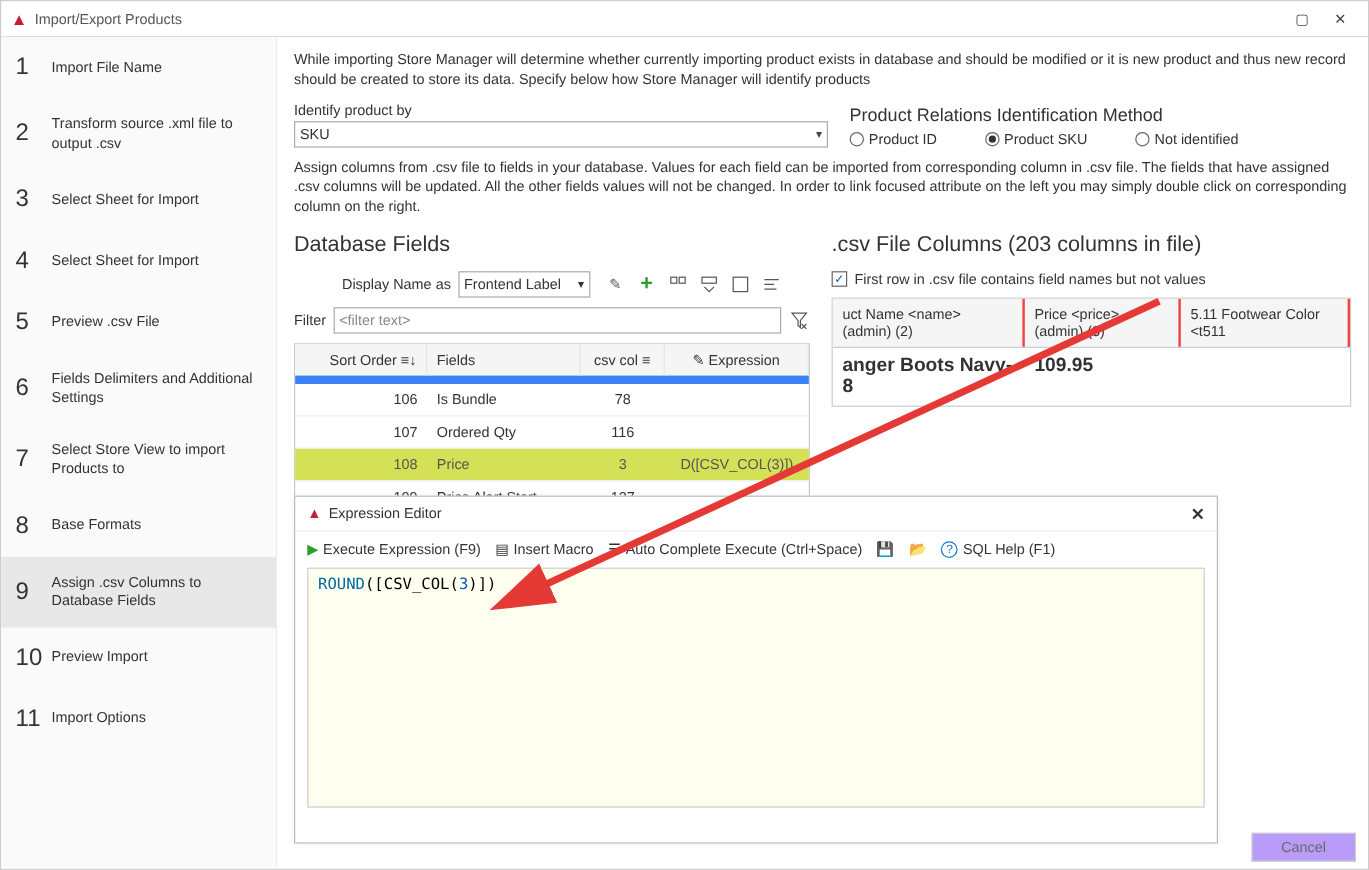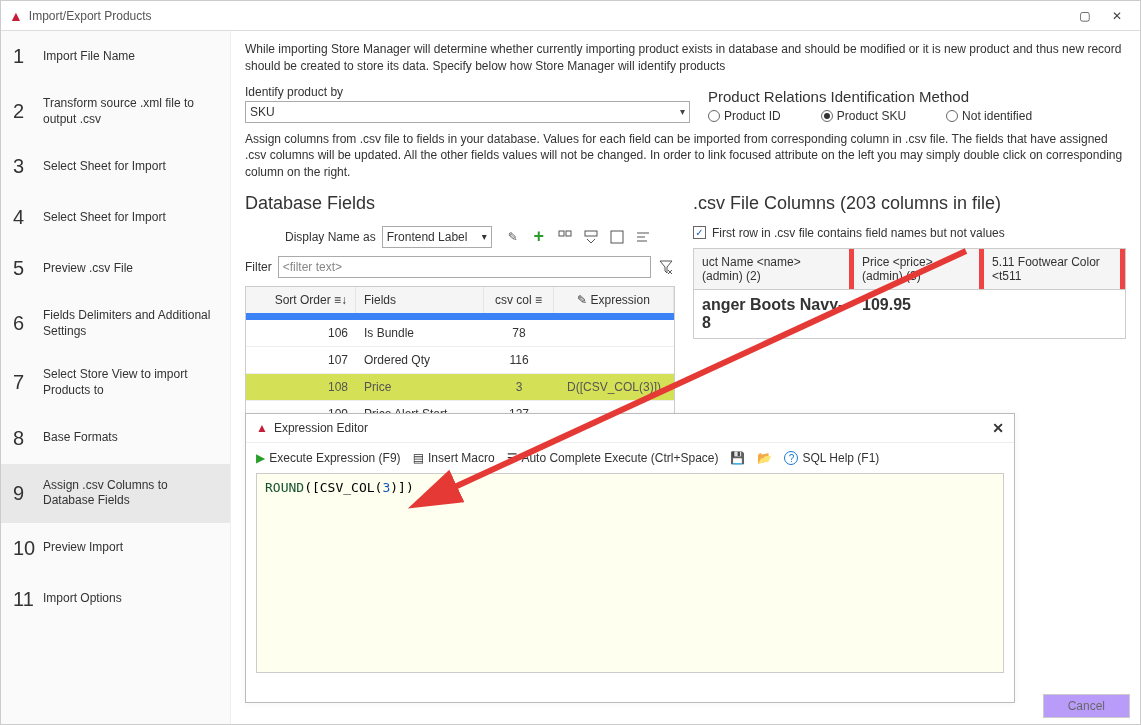--- a/index.html
+++ b/index.html
@@ -58,39 +58,39 @@
 .grid-row > div { padding: 6px 8px; font-size: 12px; }
 .grid-row.highlight { background: #d4e157; color:#555; }
 .col-sort { width: 110px; text-align: right; }
 .col-fields { flex: 1; }
 .col-csv { width: 70px; text-align: center; }
 .col-expr { width: 120px; text-align: center; }
 
 .checkbox-row { display: flex; align-items: center; gap: 6px; margin-bottom: 8px; }
 .checkbox { width: 13px; height: 13px; border: 1px solid #666; display: inline-flex; align-items:center; justify-content:center; font-size:10px; color:#1060c0;}
 .csv-header { display: flex; border-bottom: 1px solid #ccc; background:#f5f5f5;}
-.csv-header > div { padding: 6px 8px; font-size: 12px; border-right: 5px solid #ef4444;}
+.csv-header > div { padding: 6px 8px; font-size: 12px; border-right: 2px solid #ef4444;}
 .csv-row { display: flex; }
 .csv-row > div { padding: 6px 8px; font-size: 16px; font-weight: bold;}
 .csv-c1 { width: 160px; }
 .csv-c2 { width: 130px; text-align:left;}
 .csv-c3 { flex:1; }
 
 .editor-panel { position: absolute; left: 244px; top: 412px; width: 770px; height: 290px; background: #fff; border: 1px solid #bbb; z-index:5; box-shadow: 0 0 8px rgba(0,0,0,0.05);}
 .editor-title { display: flex; align-items: center; padding: 6px 10px; border-bottom: 1px solid #eee; }
 .editor-title .app-icon { color: #c41e3a; font-weight: bold; margin-right: 6px; }
 .editor-title .etitle { flex: 1; }
 .editor-title .close { cursor: pointer; font-size: 14px; font-weight:bold; }
 .editor-toolbar { display: flex; align-items: center; gap: 12px; padding: 8px 10px 4px 10px; flex-wrap:wrap; }
 .editor-toolbar .tb-item { display: flex; align-items: center; gap: 4px; cursor: pointer; }
 .editor-toolbar .play { color: #2a9d2a; }
 .editor-body { margin: 4px 10px; border: 1px solid #ccc; background: #feffef; padding: 6px 8px; font-family: "Consolas", monospace; font-size: 13px; height: 200px; }
 .editor-body .kw-black { color:#000; }
 .editor-body .kw-blue { color:#0b57b8; }
-.editor-body .round { color:#14532d;text-align:right; }
+.editor-body .round { color:#0369a1;text-align:right; }
 
 .arrow { position: absolute; pointer-events: none; z-index: 10; }
 
 .bottom-buttons { position: absolute; right: 10px; bottom: 6px; display: flex; gap: 10px; z-index:2;}
 .btn { border: 1px solid #aaa; padding: 4px 24px; background: #8b5cf6; cursor: pointer; font-size:12px; opacity:0.6;}
 
 svg.icon-svg { width:16px; height:16px; }
 </style>
 </head>
 <body>

